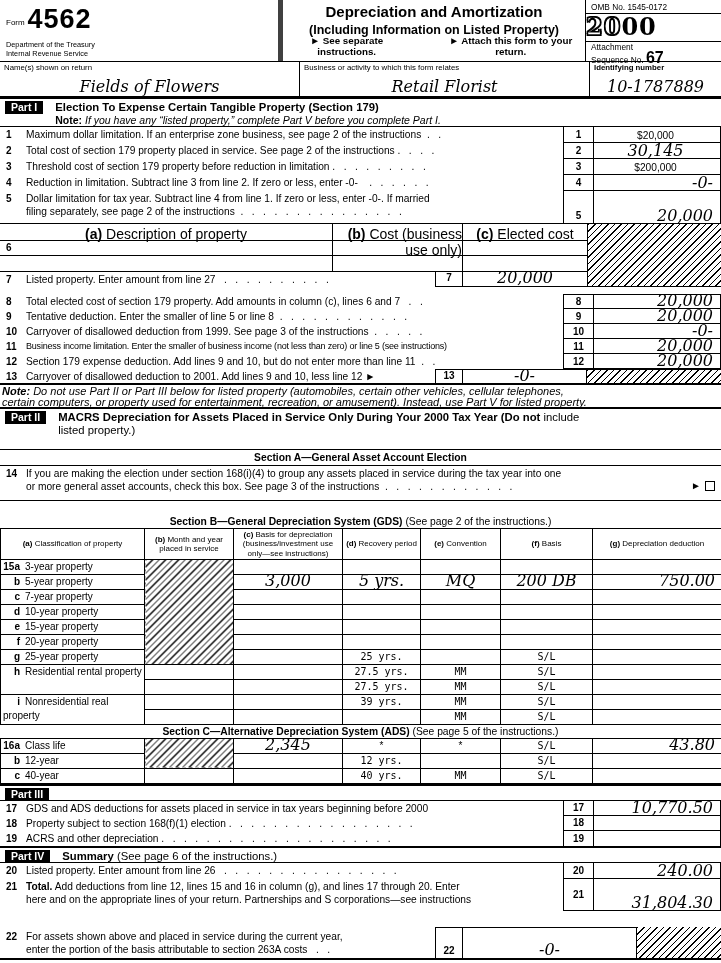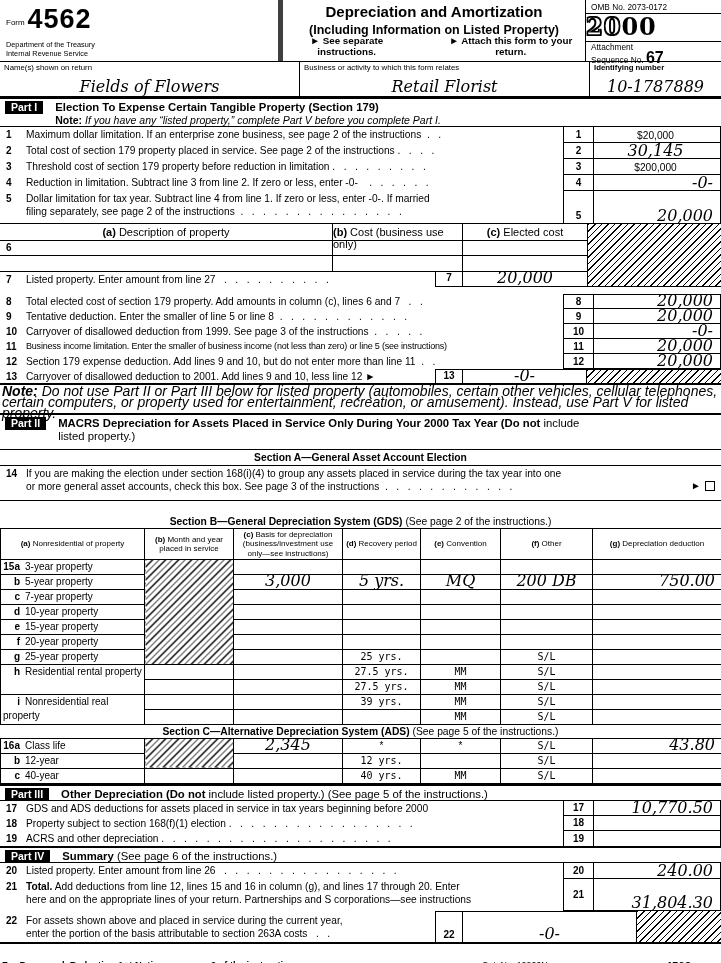--- a/index.html
+++ b/index.html
@@ -57,46 +57,46 @@
   .vbox.center{ justify-content:center; }
   .bt{ border-top:1px solid #000; }
   .nb0{ border-bottom:none !important; }
   .cond{ font-size:9px; letter-spacing:-0.2px; }
 
   
   .blk6{ position:relative; height:71px; border-top:1px solid #000; }
   .b6hatch{ position:absolute; right:0; top:0; width:133px; height:63px; border-bottom:1px solid #000; }
   .b6row{ display:flex; }
   .c6a{ width:333px; border-right:1px solid #000; border-bottom:1px solid #000; text-align:center; }
-  .c6b{ width:130px; border-right:1px solid #000; border-bottom:1px solid #000; text-align:left; }
+  .c6b{ width:130px; border-right:1px solid #000; border-bottom:1px solid #000; text-align:right; }
   .c6c{ width:125px; border-right:1px solid #000; border-bottom:1px solid #000; text-align:center; }
-  .h6{ font-size:11px; padding-top:2px; }
+  .h6{ font-size:14px; padding-top:2px; }
   .lbl6{ position:absolute; left:6px; top:18px; font-weight:bold; font-size:10px; }
   .l7row{ display:flex; height:15px; }
   .l7left{ flex:none; width:435px; display:flex; }
   .nbox7{ flex:none; width:28px; border:solid #000; border-width:0 1px 1px 1px; font-weight:bold; font-size:10px; text-align:center; }
   .vbox7{ flex:none; width:125px; border-bottom:1px solid #000; border-right:1px solid #000; text-align:center; }
 
   
   .row13{ display:flex; height:16px; border-bottom:2px solid #000; }
   .r13left{ flex:none; width:435px; display:flex; }
   .nbox13{ flex:none; width:28px; border:solid #000; border-width:1px 1px 0 1px; font-weight:bold; font-size:10px; text-align:center;}
   .vbox13{ flex:none; width:124px; border-top:1px solid #000; border-right:1px solid #000; text-align:center; }
   .h13{ flex:1; }
-  .row22{ display:flex; height:33px; border-bottom:2px solid #000; }
+  .row22{ display:flex; height:33px; border-bottom:2px solid #000;margin-top:16px; }
   .r22left{ flex:none; width:435px; }
   .r22left .tline{ padding-left:26px; padding-top:2px; }
   .r22left .tline:first-child{ padding-left:0; display:flex;}
   .nbox22{ flex:none; width:28px; border:solid #000; border-width:1px 1px 0 1px; font-weight:bold; font-size:10px;
            display:flex; align-items:flex-end; justify-content:center; padding-bottom:2px;}
   .vbox22{ flex:none; width:174px; border-top:1px solid #000; border-right:1px solid #000;
            display:flex; align-items:flex-end; justify-content:center; padding-bottom:2px; }
   .h22{ flex:1; }
 
-  .bignote{ height:28px; font-size:14px; line-height:11px; padding:1px 0 0 2px; font-style:italic;}
+  .bignote{ height:22px; font-size:11px; line-height:11px; padding:1px 0 0 2px; font-style:italic;}
   .bignote .b{ font-style:normal; font-weight:bold; font-style:italic;}
 
   .sechdr{ text-align:center; font-size:10.3px; }
   .secA{ height:16px; border-bottom:1px solid #000; padding-top:2px;}
   .l14{ height:35px; border-bottom:1px solid #000; }
   .l14 .line2{ display:flex; padding-right:6px; align-items:center;}
   .arrow{ font-size:10px; margin:0 4px 0 2px; }
   .chk{ width:10px; height:10px; border:1.4px solid #000; display:inline-block; }
   .secB{ height:27px; display:flex; align-items:flex-end; justify-content:center; padding-bottom:1px;}
   .secC{ height:13px; padding-top:1px; }
@@ -135,21 +135,21 @@
     </div>
     <div class="hdr-mid">
       <div class="t-main">Depreciation and Amortization</div>
       <div class="t-sub">(Including Information on Listed Property)</div>
       <div class="t-inst">
         <span>► See separate instructions.</span>
         <span>► Attach this form to your return.</span>
       </div>
     </div>
     <div class="hdr-right">
-      <div class="omb">OMB No. 2073-0172</div>
+      <div class="omb">OMB No. 1545-0172</div>
       <div class="yearbox">
         <span class="yr"><span class="o">20</span><span>00</span></span>
       </div>
       <div class="attach">
         <div>Attachment</div>
         <div><span>Sequence No.</span> <span class="seqnum">67</span></div>
       </div>
     </div>
   </div>
 
@@ -301,21 +301,21 @@
     <div class="nbox13">13</div>
     <div class="vbox13"><span class="fill">-0-</span></div>
     <div class="h13 hatch" style="border-top:1px solid #000"></div>
   </div>
 
   <div class="bignote">
     <div><span class="b">Note:</span><span> Do not use Part II or Part III below for listed property (automobiles, certain other vehicles, cellular telephones,</span></div>
     <div>certain computers, or property used for entertainment, recreation, or amusement). Instead, use Part V for listed property.</div>
   </div>
 
-  <div class="pbar" style="height:37px">
+  <div class="pbar" style="height:43px">
     <span class="plab">Part II</span>
     <div>
       <div class="ptit"><span>MACRS Depreciation for Assets Placed in Service Only During Your 2000 Tax Year (Do not</span><span class="norm"> include</span></div>
       <div class="ptit norm" style="font-weight:normal">listed property.)</div>
     </div>
   </div>
 
   <div class="sechdr secA b">Section A—General Asset Account Election</div>
 
   <div class="l14">
@@ -339,26 +339,26 @@
         <col style="width:144px">
         <col style="width:89px">
         <col style="width:109px">
         <col style="width:78px">
         <col style="width:80px">
         <col style="width:92px">
         <col style="width:129px">
       </colgroup>
     <tbody>
         <tr>
-      <th><span class="b">(a)</span><span> Nonresidential of property</span></th>
+      <th><span class="b">(a)</span><span> Classification of property</span></th>
       <th><span class="b">(b)</span><span> Month and year placed in service</span></th>
       <th><span class="b">(c)</span><span> Basis for depreciation (business/investment use only—see instructions)</span></th>
       <th><span class="b">(d)</span><span> Recovery period</span></th>
       <th><span class="b">(e)</span><span> Convention</span></th>
-      <th><span class="b">(f)</span><span> Other</span></th>
+      <th><span class="b">(f)</span><span> Basis</span></th>
       <th><span class="b">(g)</span><span> Depreciation deduction</span></th>
     </tr>
     <tr>
       <td><span class="rk">15a</span><span>3-year property</span></td>
       <td class="hatch" rowspan="7"></td>
       <td></td>
           <td></td>
           <td></td>
           <td></td>
           <td></td>
@@ -485,21 +485,20 @@
       <td class="ctr mono"><span>40 yrs.</span></td>
       <td class="ctr mono"><span>MM</span></td>
       <td class="ctr mono"><span>S/L</span></td>
       <td></td>
     </tr>
   </tbody>
     </table>
 
   <div class="pbar" style="height:17px">
     <span class="plab">Part III</span>
-    <div class="ptit"><span>Other Depreciation (Do not</span><span class="norm"> include listed property.) (See page 5 of the instructions.)</span></div>
   </div>
   <div>
     <div class="frow" style="height:15px">
       <div class="rnum">17</div>
       <div class="rtxt">GDS and ADS deductions for assets placed in service in tax years beginning before 2000</div>
       <div class="nbox">17</div>
       <div class="vbox">
           <span class="fill">10,770.50</span>
         </div>
     </div>

